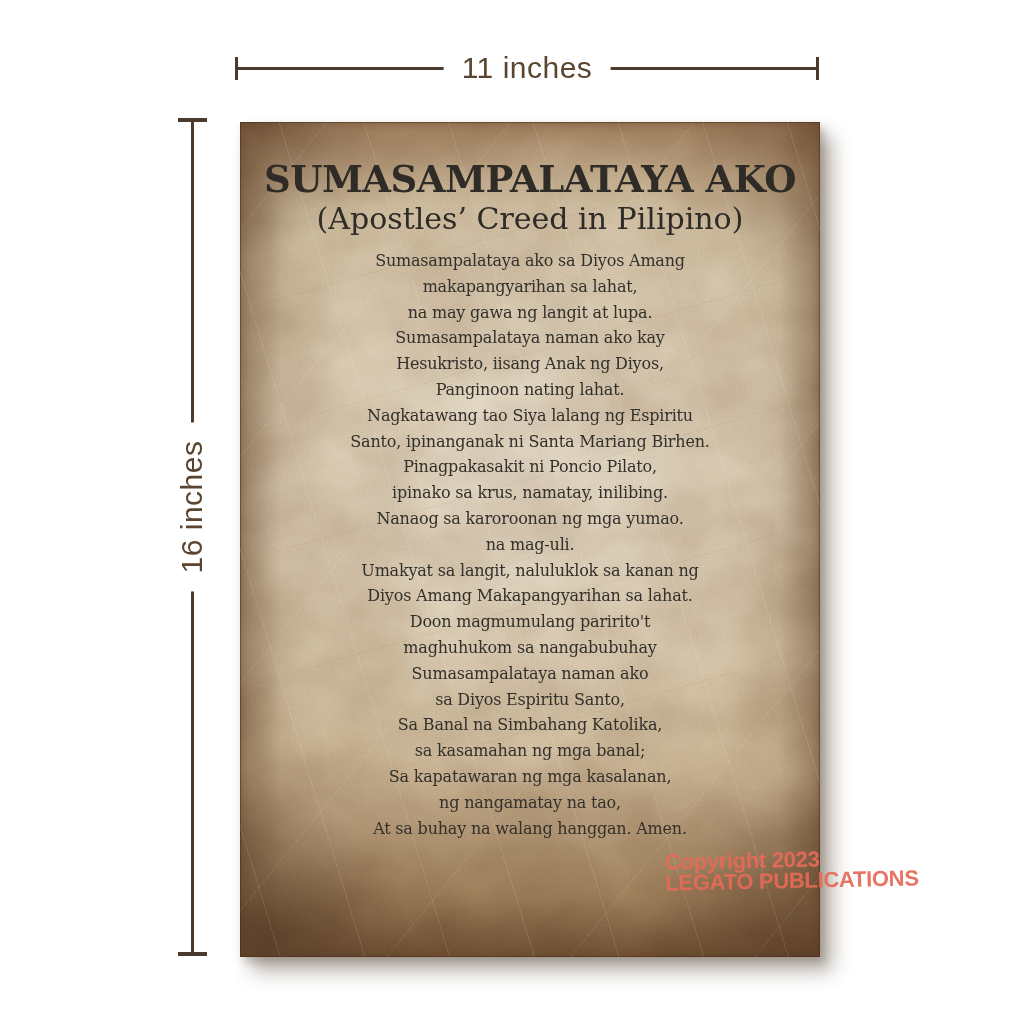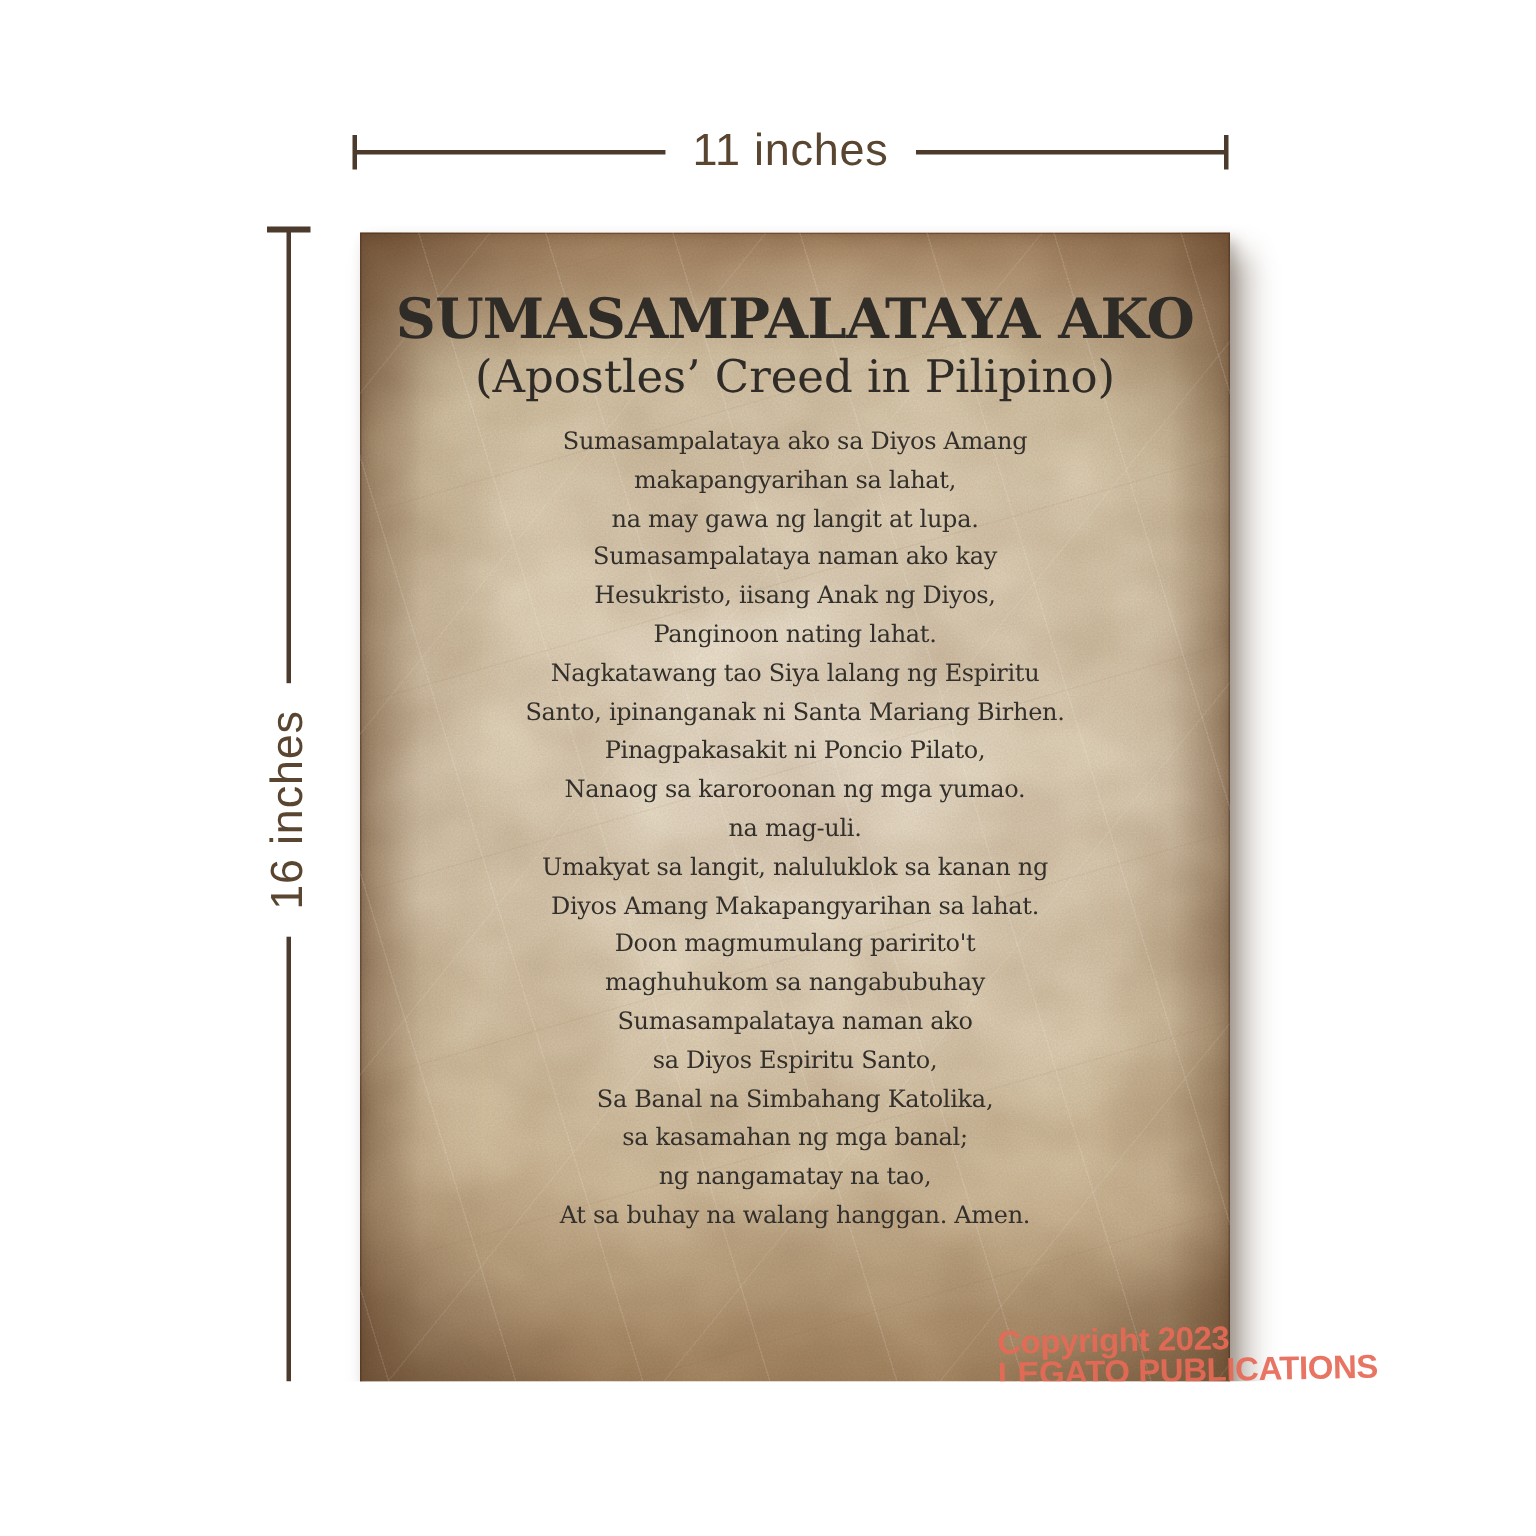--- a/index.html
+++ b/index.html
@@ -1,17 +1,17 @@
 <!DOCTYPE html>
 <html><head>
 <meta charset="utf-8">
 <style>
   html,body{margin:0;padding:0;background:#ffffff;}
-  .canvas{position:relative;width:1024px;height:888px;background:#ffffff;overflow:hidden;
-          font-family:"Liberation Sans",sans-serif;margin-top:33px;}
+  .canvas{position:relative;width:1024px;height:1024px;background:#ffffff;overflow:hidden;
+          font-family:"Liberation Sans",sans-serif;}
 
   
   .dim-line{position:absolute;background:#4c3b2c;}
   .top-line{left:237px;top:67px;width:581px;height:3px;}
   .left-line{left:191px;top:119px;width:3px;height:836px;}
   .tick{position:absolute;background:#4c3b2c;}
   .top-tick-l{left:235px;top:57px;width:3px;height:23px;}
   .top-tick-r{left:816px;top:57px;width:3px;height:23px;}
   .left-tick-t{left:178px;top:118px;width:29px;height:4px;}
   .left-tick-b{left:178px;top:952px;width:29px;height:4px;}
@@ -92,30 +92,32 @@
       <div class="creed">
           <div>Sumasampalataya ako sa Diyos Amang</div>
           <div>makapangyarihan sa lahat,</div>
           <div>na may gawa ng langit at lupa.</div>
           <div>Sumasampalataya naman ako kay</div>
           <div>Hesukristo, iisang Anak ng Diyos,</div>
           <div>Panginoon nating lahat.</div>
           <div>Nagkatawang tao Siya lalang ng Espiritu</div>
           <div>Santo, ipinanganak ni Santa Mariang Birhen.</div>
           <div>Pinagpakasakit ni Poncio Pilato,</div>
+          <div>ipinako sa krus, namatay, inilibing.</div>
           <div>Nanaog sa karoroonan ng mga yumao.</div>
           <div>na mag-uli.</div>
           <div>Umakyat sa langit, naluluklok sa kanan ng</div>
           <div>Diyos Amang Makapangyarihan sa lahat.</div>
           <div>Doon magmumulang paririto't</div>
           <div>maghuhukom sa nangabubuhay</div>
           <div>Sumasampalataya naman ako</div>
           <div>sa Diyos Espiritu Santo,</div>
           <div>Sa Banal na Simbahang Katolika,</div>
           <div>sa kasamahan ng mga banal;</div>
+          <div>Sa kapatawaran ng mga kasalanan,</div>
           <div>ng nangamatay na tao,</div>
           <div>At sa buhay na walang hanggan. Amen.</div>
         </div>
     </div>
 
     <div class="watermark">
       <div>Copyright 2023</div>
       <div>LEGATO PUBLICATIONS</div>
     </div>
   </div>

